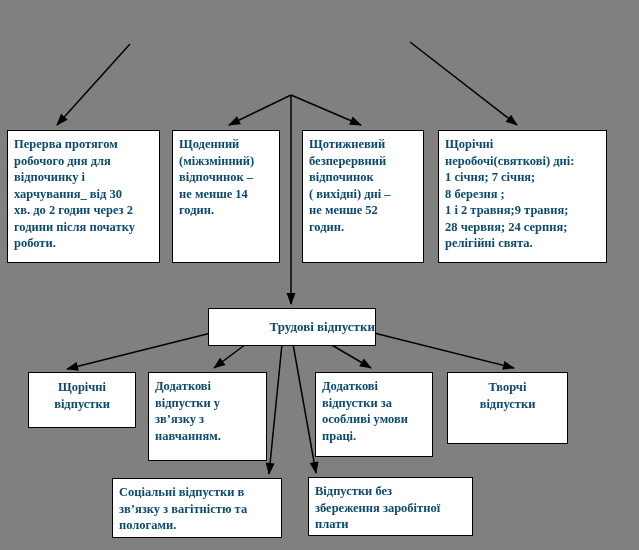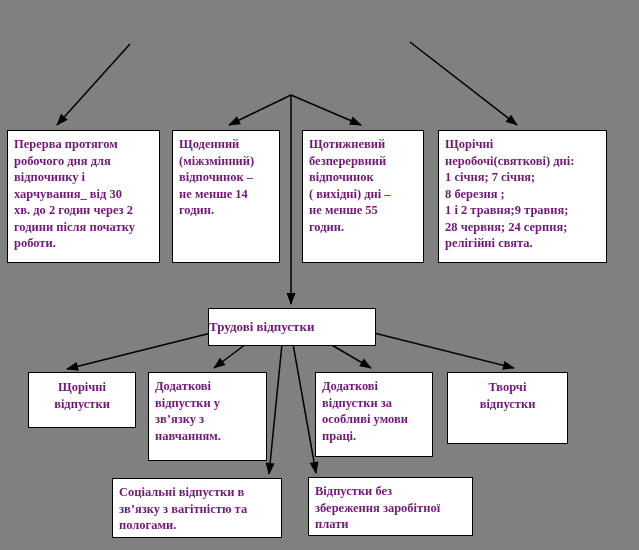--- a/index.html
+++ b/index.html
@@ -18,30 +18,30 @@
     position:absolute;
     background:#ffffff;
     border:1.5px solid #000000;
     box-sizing:border-box;
     z-index:2;
   }
   .node-text{
     font-weight:bold;
     font-size:12.5px;
     line-height:16.5px;
-    color:#701a75;
+    color:#0c4a6e;
     white-space:pre-line;
     padding:5px 4px 0 6px;
   }
   .node.center-text .node-text{
     text-align:center;
     padding:6px 2px 0 2px;
   }
   .node.vcenter{
-    display:flex;align-items:center;justify-content:flex-start;
+    display:flex;align-items:center;justify-content:flex-end;
   }
   .node.vcenter .node-text{
     padding:0;text-align:center;font-size:13px;
   }
 </style>
 </head>
 <body>
 
 <div class="canvas">
 
@@ -80,21 +80,21 @@
 відпочинок  –
 не менше 14
 годин.</div>
   </div>
 
   <div class="node" style="left:302px;top:130px;width:122px;height:133px">
     <div class="node-text">Щотижневий
 безперервний
 відпочинок
 ( вихідні) дні –
-не менше 55
+не менше 52
 годин.</div>
   </div>
 
   <div class="node" style="left:438px;top:130px;width:169px;height:133px">
     <div class="node-text">Щорічні
 неробочі(святкові) дні:
 1 січня; 7 січня;
 8 березня ;
 1 і 2 травня;9 травня;
 28 червня; 24 серпня;

